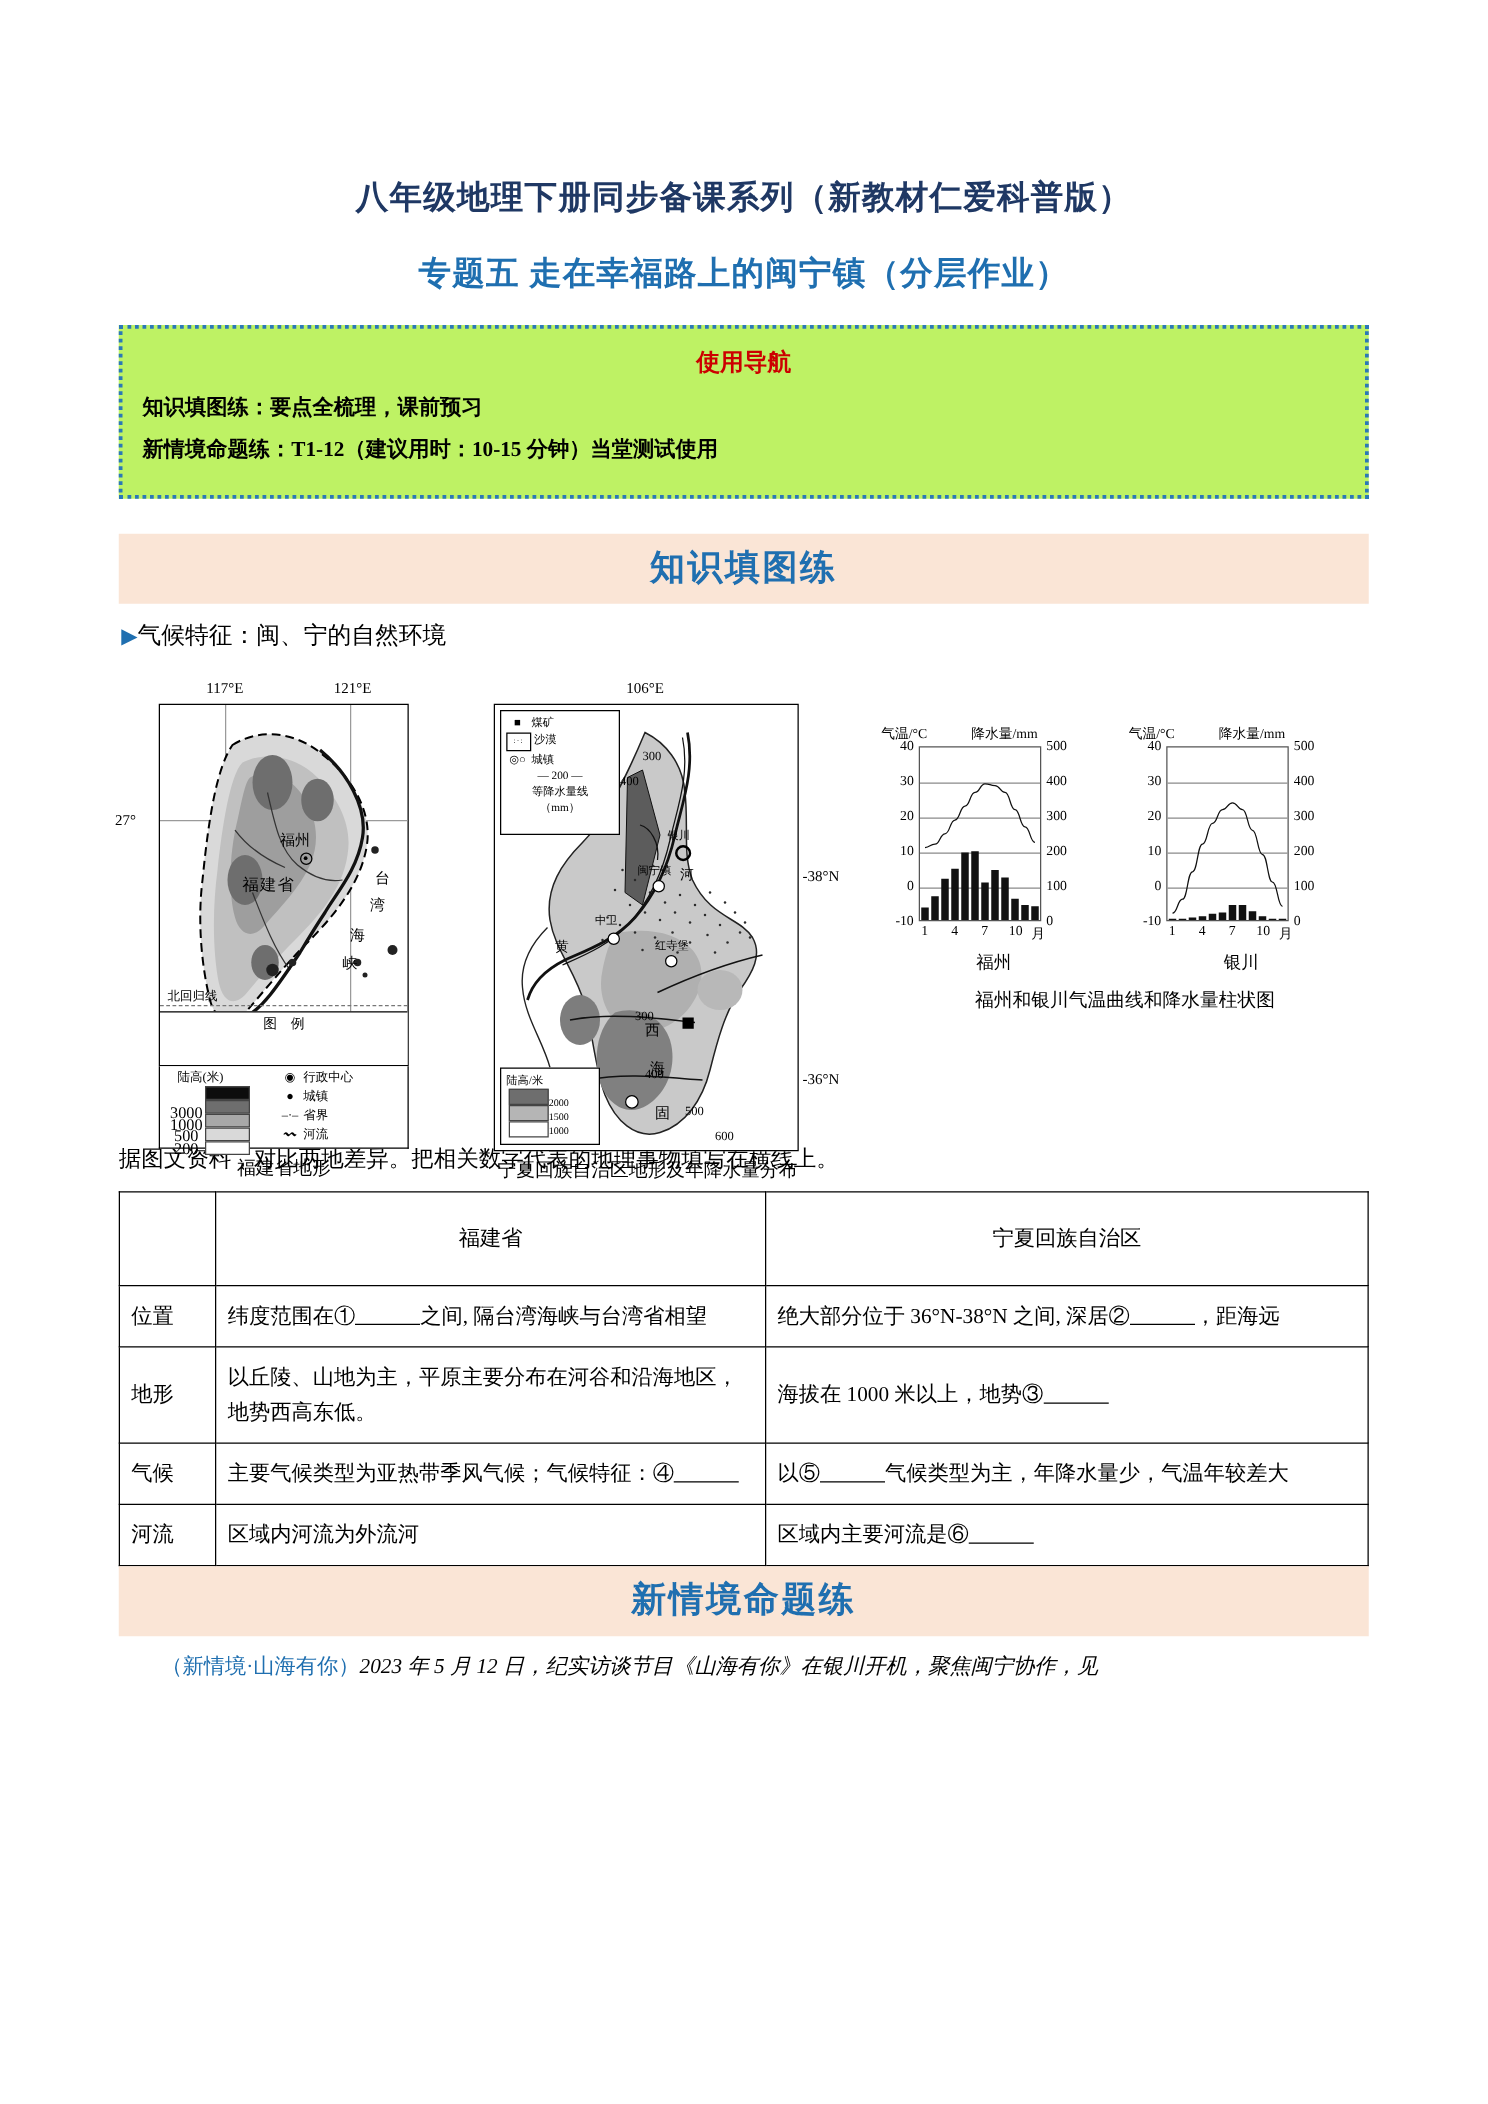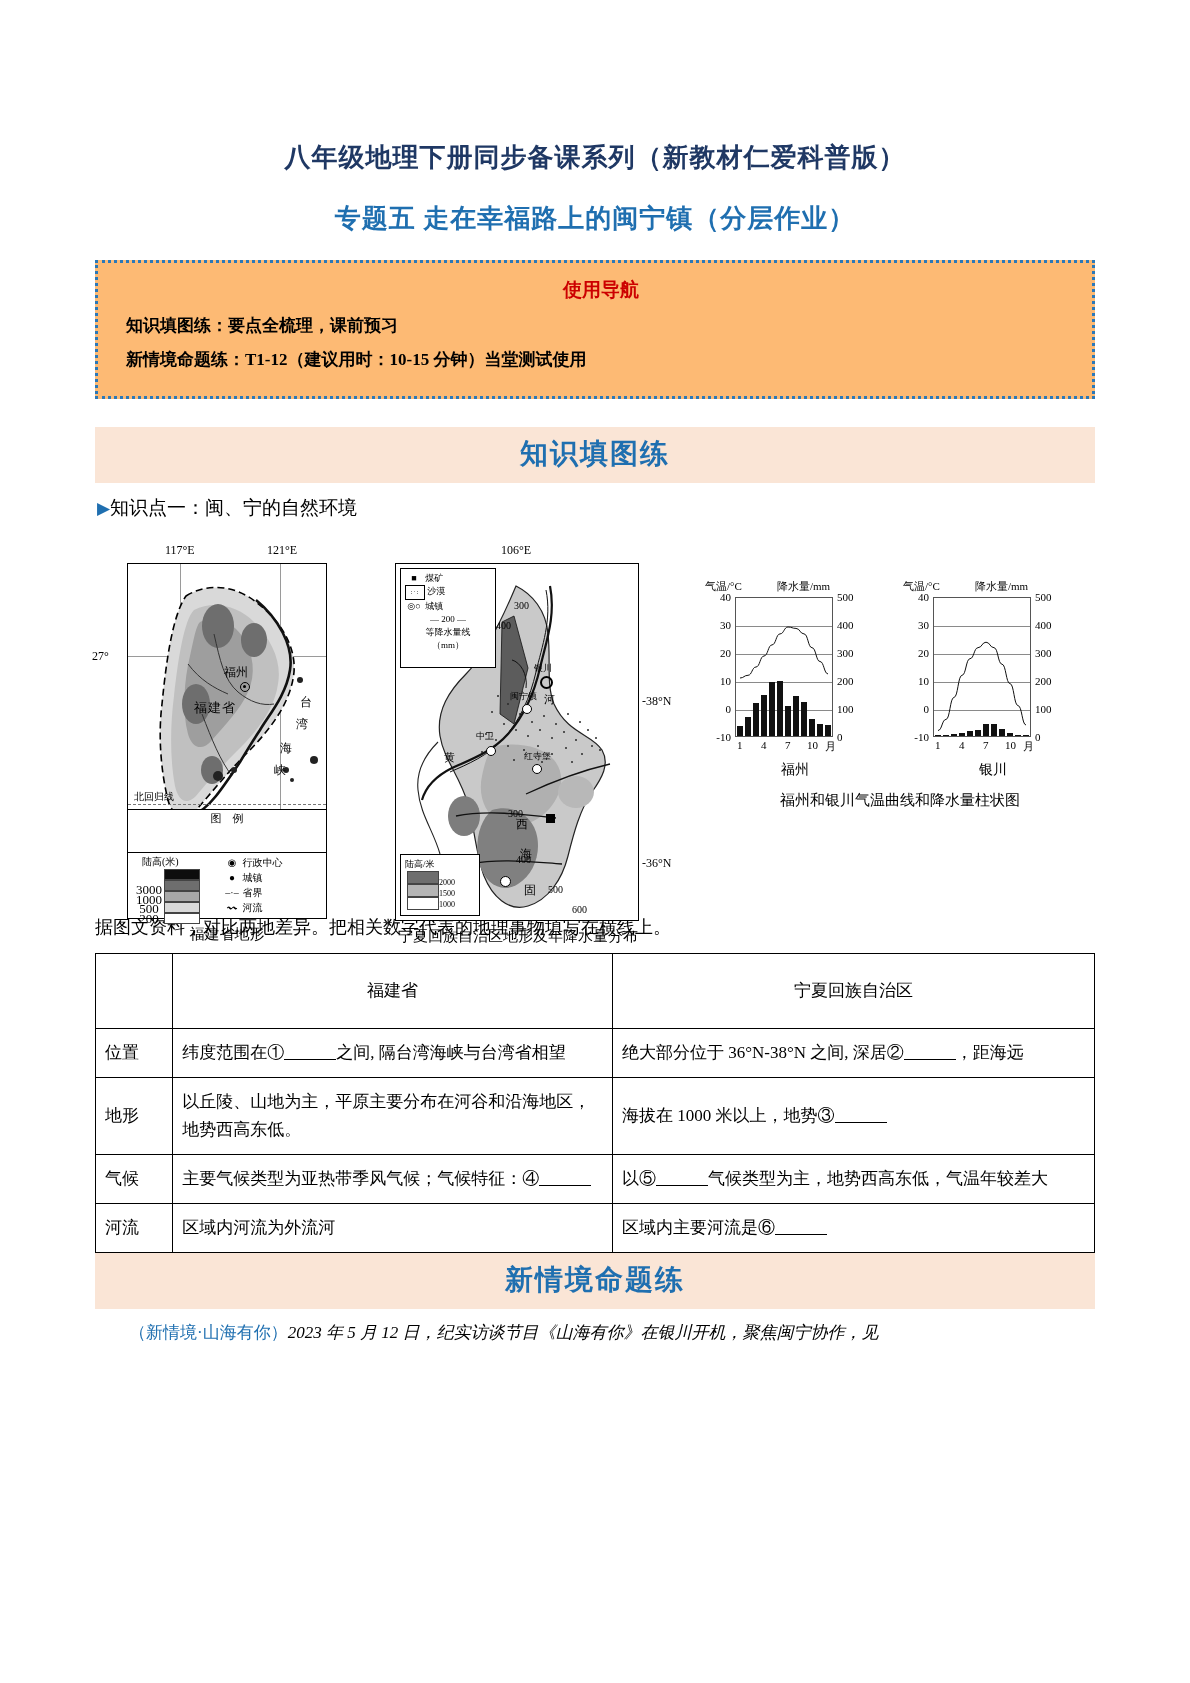--- a/index.html
+++ b/index.html
@@ -36,22 +36,22 @@
     font-size:26px;
     color:#1f6fb0;
     letter-spacing:1px;
     margin-top:26px;
   }
 
   
   .nav-box{
     margin-top:24px;
     border:3px dotted #2b78b8;
-    background:#fdba74;
-    padding:10px 16px 14px 28px;
+    background:#bef264;
+    padding:10px 16px 14px 16px;
   }
   .nav-head{
     text-align:center;
     color:#cc0000;
     font-weight:bold;
     font-size:19px;
     margin:4px 0 10px 0;
   }
   .nav-line{
     font-size:17px;
@@ -191,21 +191,21 @@
       <div class="nav-head">使用导航</div>
       <div class="nav-line">知识填图练：要点全梳理，课前预习</div>
       <div class="nav-line">新情境命题练：T1-12（建议用时：10-15 分钟）当堂测试使用</div>
     </div>
 
     <div class="banner">
       <span>知识填图练</span>
     </div>
 
     <div class="kp-line">
-      <span class="kp-tri">▶</span><span>知识点一：闽、宁的自然环境</span>
+      <span class="kp-tri">▶</span><span>气候特征：闽、宁的自然环境</span>
     </div>
 
     <div class="fig-row">
 
       <div class="fig" style="left:32px;top:14px;width:200px;">
         <div style="position:relative;height:22px;">
           <span class="lbl" style="left:38px;top:2px;">117°E</span>
           <span class="lbl" style="left:140px;top:2px;">121°E</span>
         </div>
         <div class="map-frame" style="width:200px;height:290px;">
@@ -549,21 +549,21 @@
         <td class="c2"><span>绝大部分位于 36°N-38°N 之间, 深居②</span><span class="blank"></span><span>，距海远</span></td>
       </tr>
       <tr>
         <td class="rowhead">地形</td>
         <td class="c1"><span>以丘陵、山地为主，平原主要分布在河谷和沿海地区，地势西高东低。</span></td>
         <td class="c2"><span>海拔在 1000 米以上，地势③</span><span class="blank"></span></td>
       </tr>
       <tr>
         <td class="rowhead">气候</td>
         <td class="c1"><span>主要气候类型为亚热带季风气候；气候特征：④</span><span class="blank"></span></td>
-        <td class="c2"><span>以⑤</span><span class="blank"></span><span>气候类型为主，地势西高东低，气温年较差大</span></td>
+        <td class="c2"><span>以⑤</span><span class="blank"></span><span>气候类型为主，年降水量少，气温年较差大</span></td>
       </tr>
       <tr>
         <td class="rowhead">河流</td>
         <td class="c1"><span>区域内河流为外流河</span></td>
         <td class="c2"><span>区域内主要河流是⑥</span><span class="blank"></span></td>
       </tr>
     </tbody>
       </table>
 
     <div class="banner" style="margin-top:0;">

